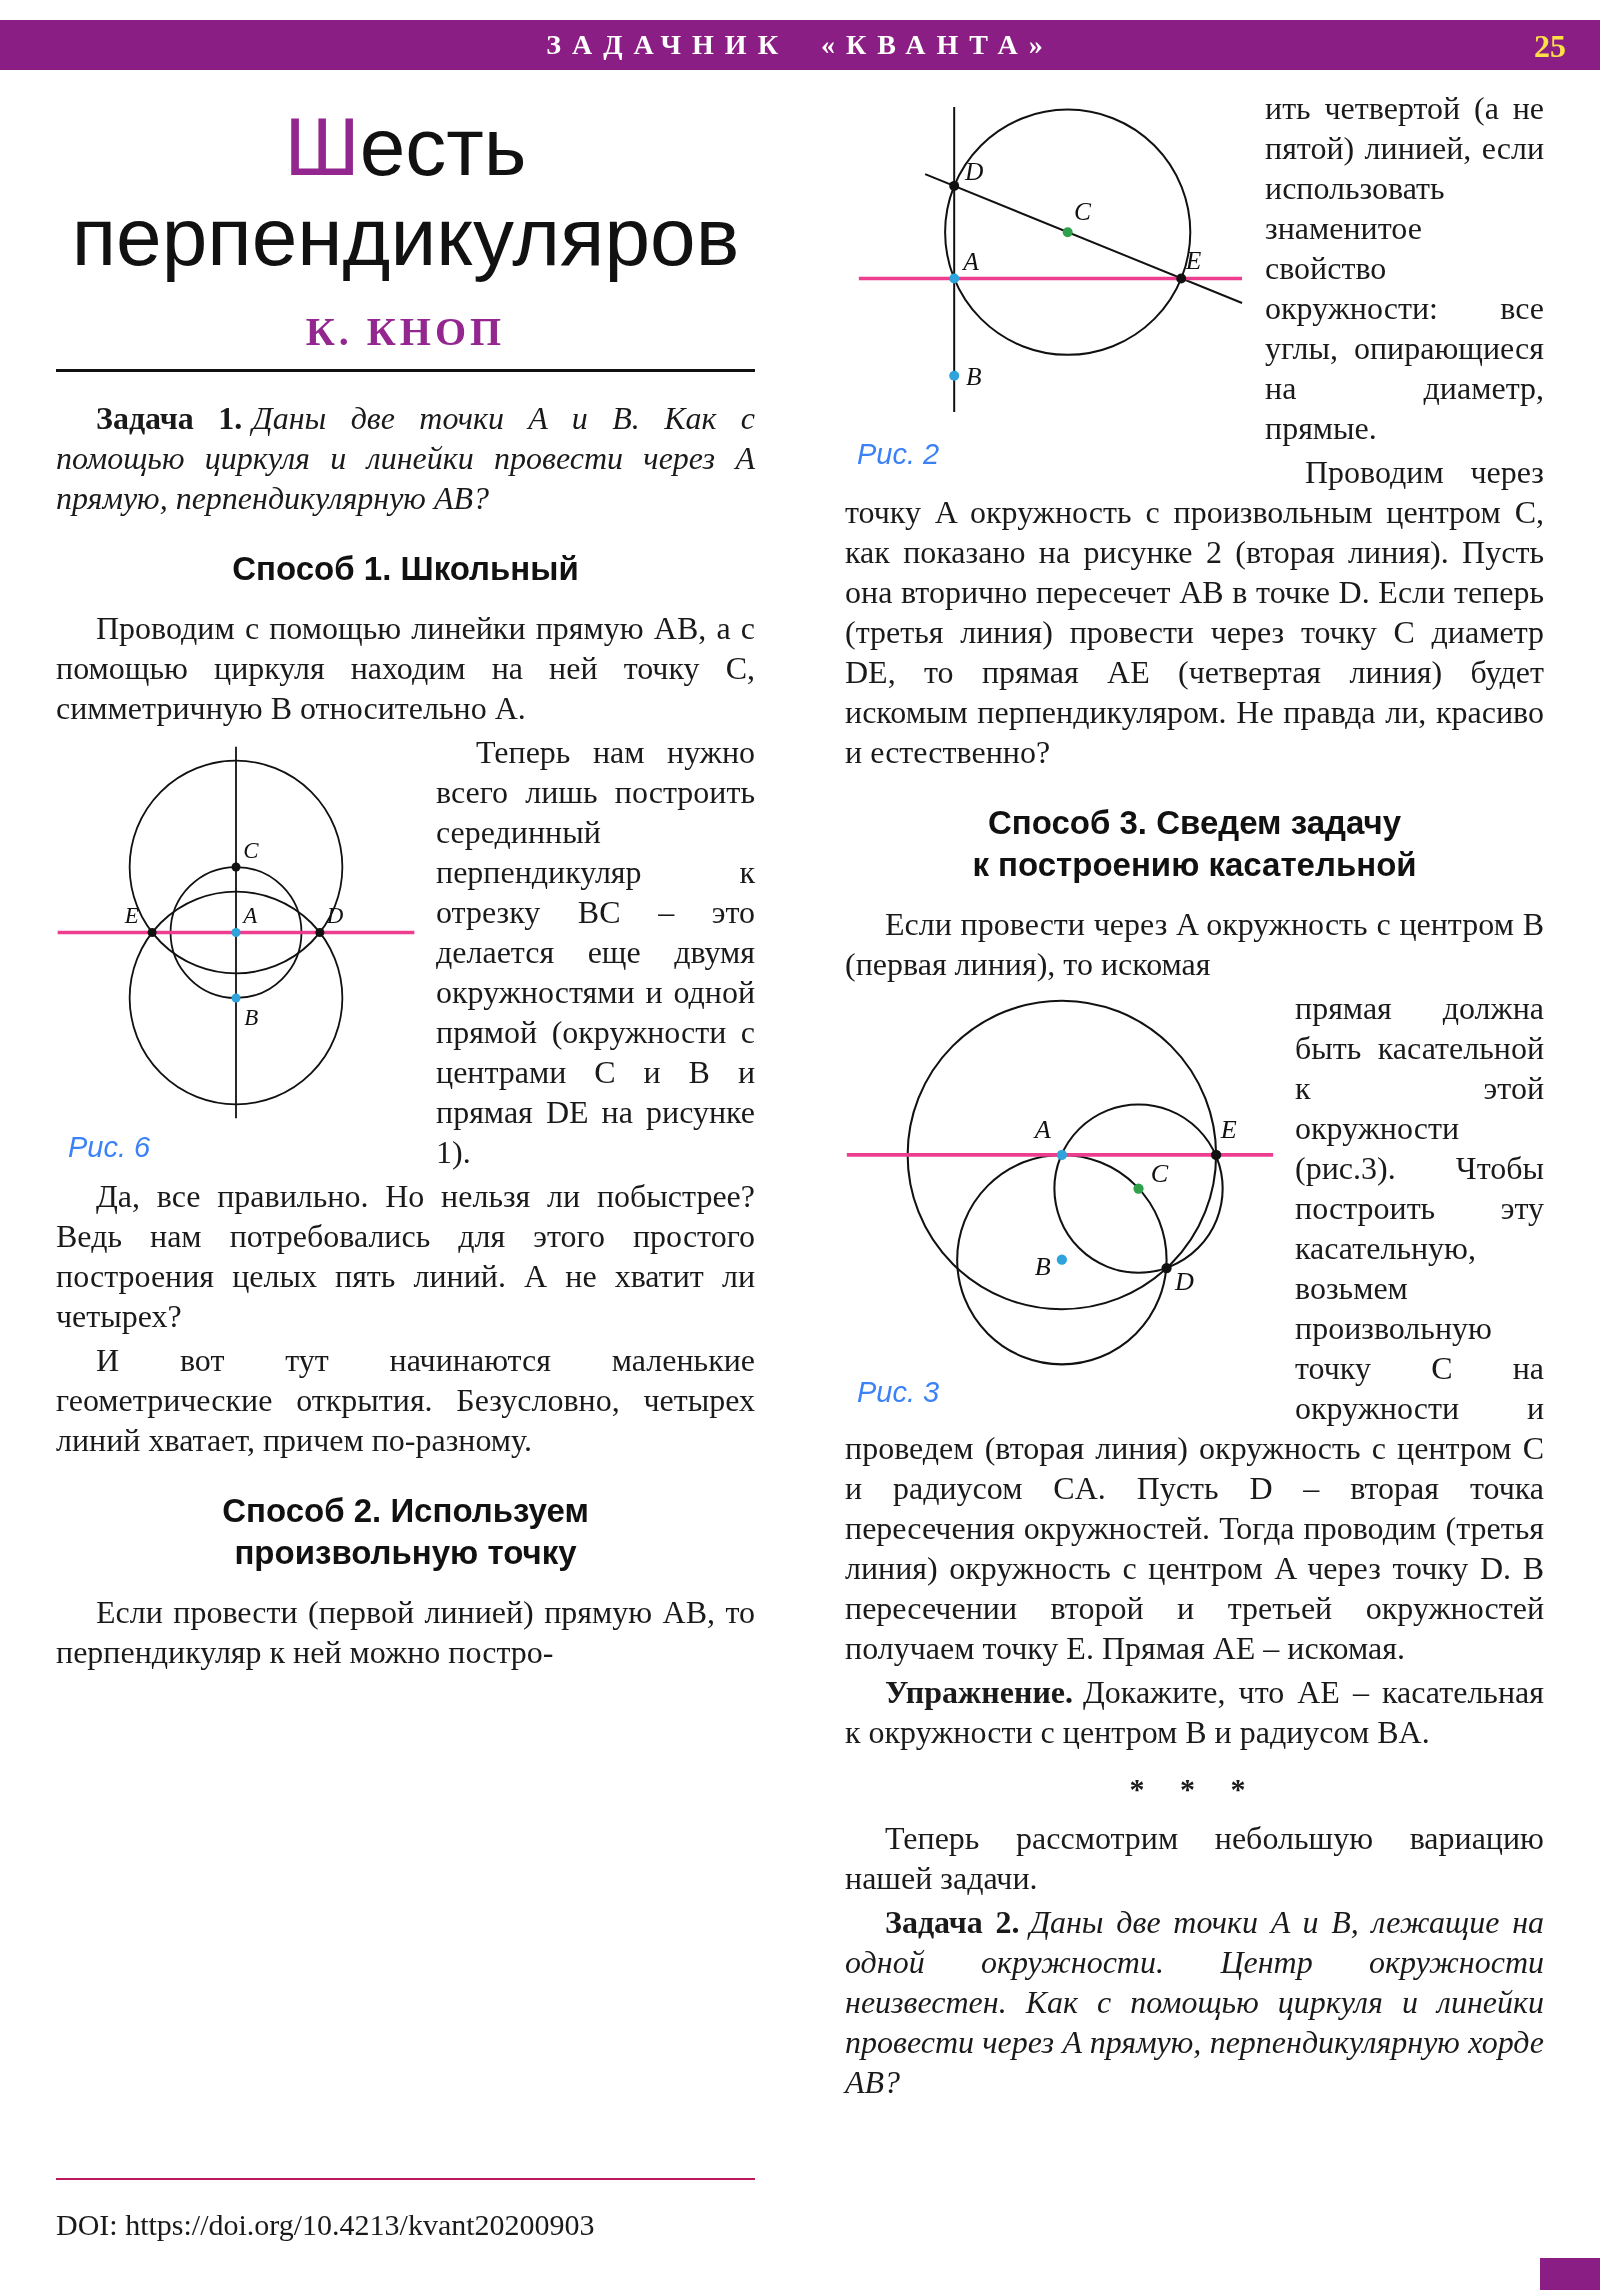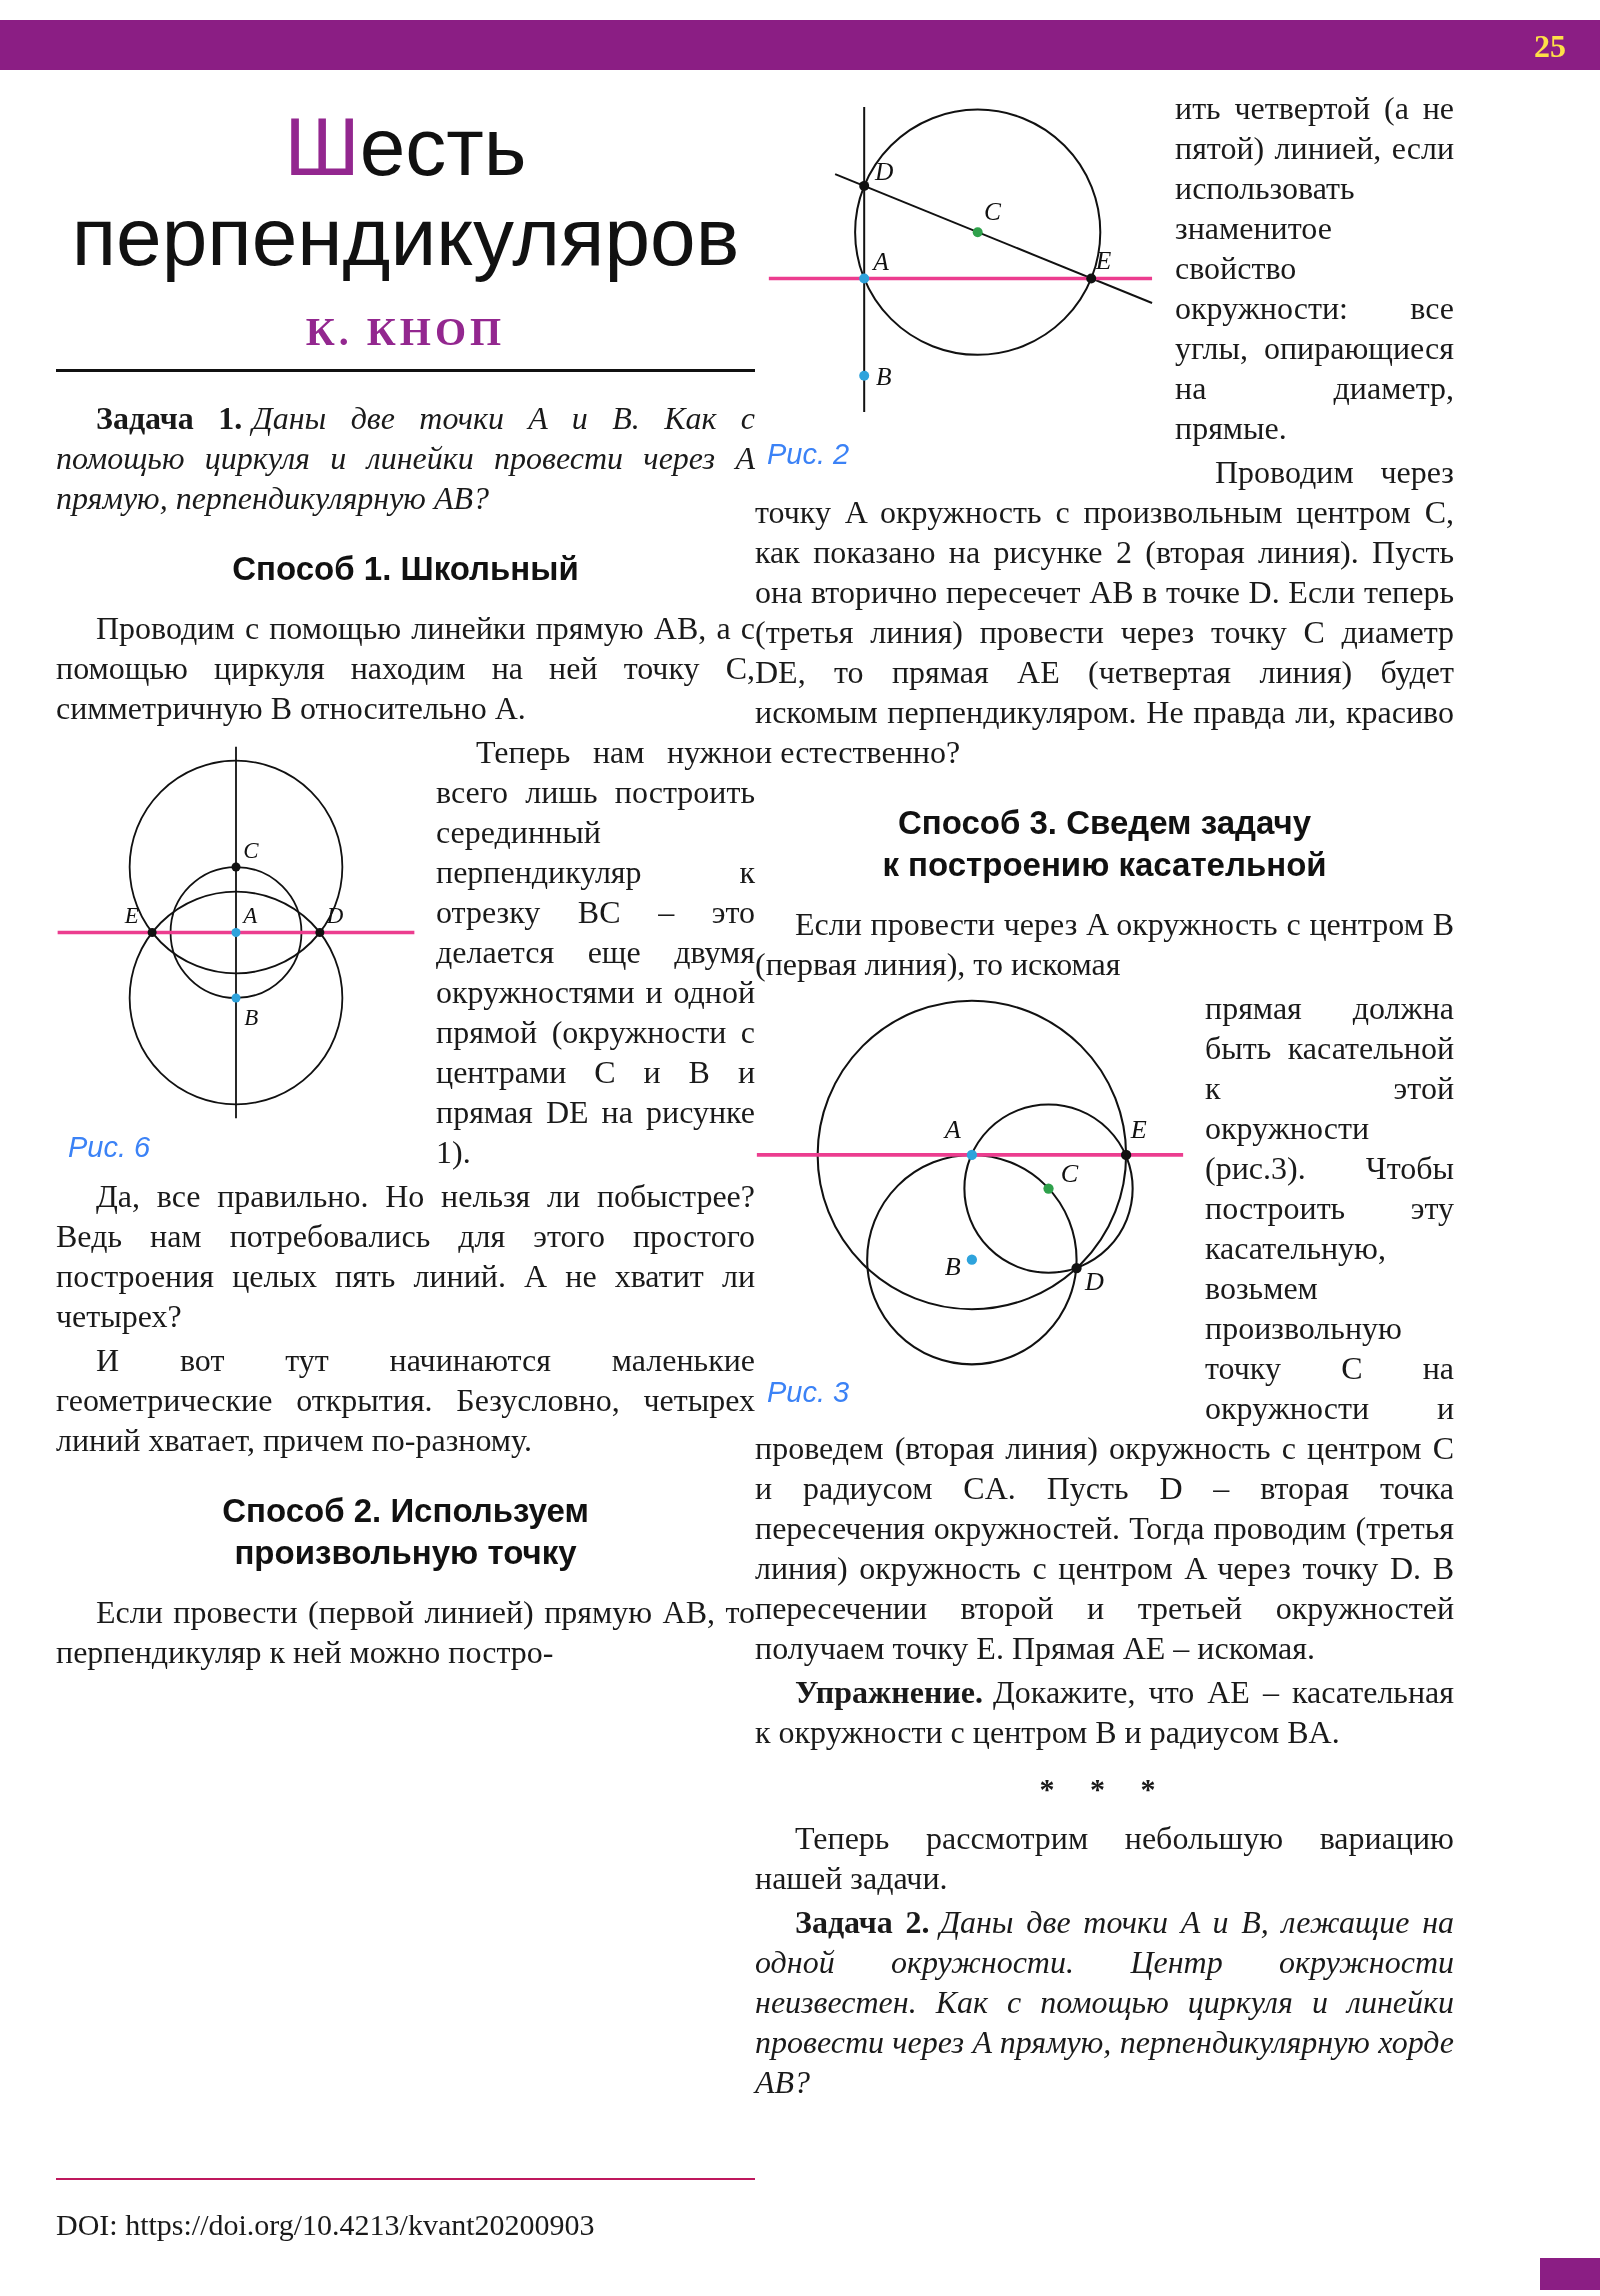--- a/index.html
+++ b/index.html
@@ -6,21 +6,21 @@
   .page{position:relative;width:1600px;height:2296px;background:#ffffff;overflow:hidden;
         font-family:"Liberation Serif",serif;color:#1a1a1a;margin:0 auto;}
   
   .topbar{position:absolute;top:20px;left:0;width:1600px;height:50px;background:#8b1e84;
           display:flex;align-items:center;justify-content:center;}
   .topbar-title{color:#ffffff;font-family:"Liberation Serif",serif;font-weight:bold;
                 font-size:28px;letter-spacing:11px;word-spacing:14px;}
   .topbar-page{position:absolute;right:34px;top:8px;color:#fde047;font-weight:bold;
                font-size:32px;font-family:"Liberation Serif",serif;}
   
-  .columns{position:absolute;top:88px;left:0;width:1600px;display:flex;padding:0 56px;box-sizing:border-box;}
+  .columns{position:absolute;top:88px;left:0;width:1600px;display:flex;gap:90px;padding:0 56px;box-sizing:border-box;}
   .col{width:699px;}
   
   .title{font-family:"Liberation Sans",sans-serif;font-weight:normal;text-align:center;
          font-size:82px;line-height:90px;margin:14px 0 18px;color:#111;}
   .title-initial{color:#93278f;}
   .author{font-family:Liberation Serif, serif;font-weight:bold;color:#93278f;
           text-align:center;font-size:40px;letter-spacing:4px;margin:26px 0 14px;}
   .author-rule{border-bottom:3px solid #111;margin-bottom:26px;}
   
   p.body{font-size:32px;line-height:40px;text-align:justify;margin:0 0 4px;}
@@ -46,20 +46,21 @@
        padding-top:28px;font-size:30px;}
   .corner-tab{position:absolute;right:0;bottom:6px;width:60px;height:32px;background:#8b1e84;}
   .clearfix::after{content:"";display:block;clear:both;}
 </style>
 </head>
 <body>
 
 <div class="page">
 
   <div class="topbar">
+    <div class="topbar-title">ЗАДАЧНИК «КВАНТА»</div>
     <div class="topbar-page">25</div>
   </div>
 
   <div class="columns">
 
     <div class="col">
 
       <h1 class="title">
         <span><span class="title-initial">Ш</span><span>есть</span></span><br>
         <span>перпендикуляров</span>

